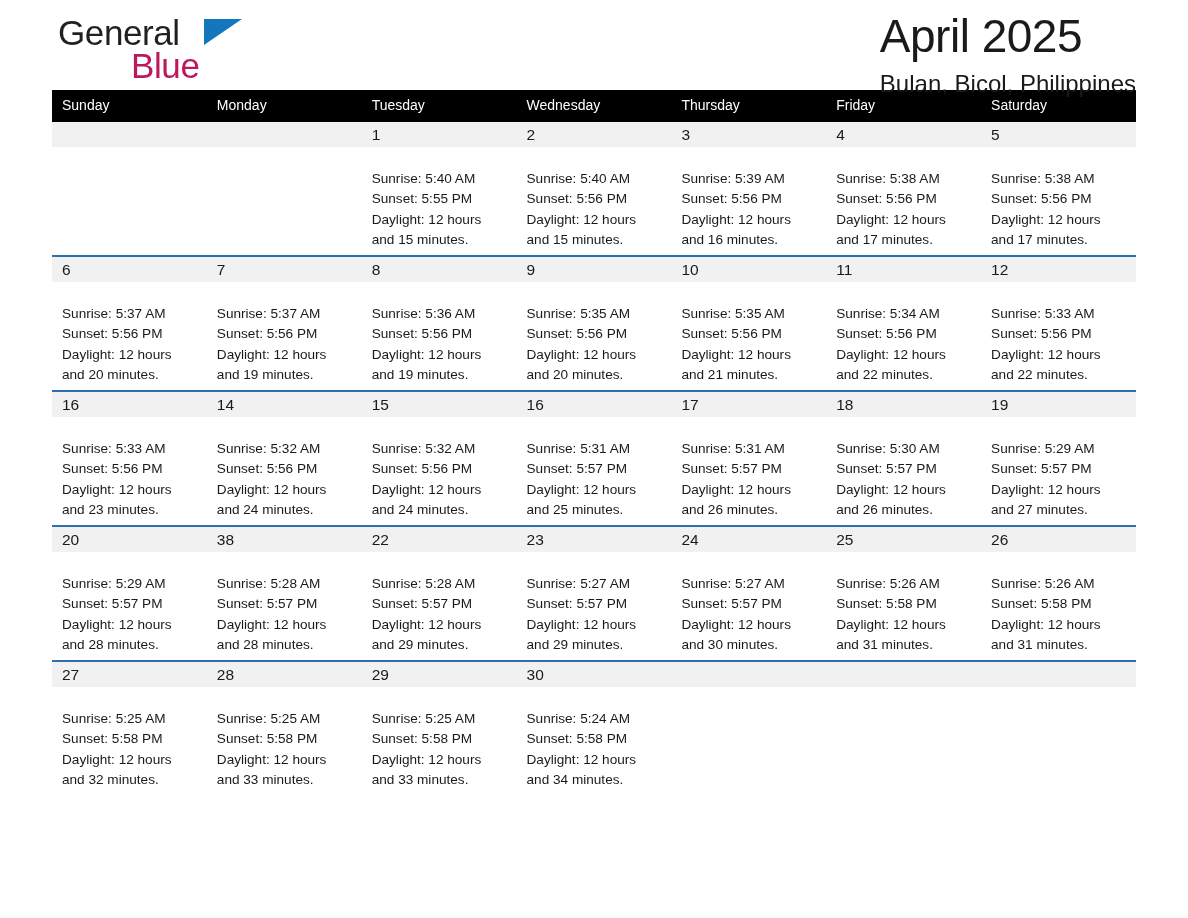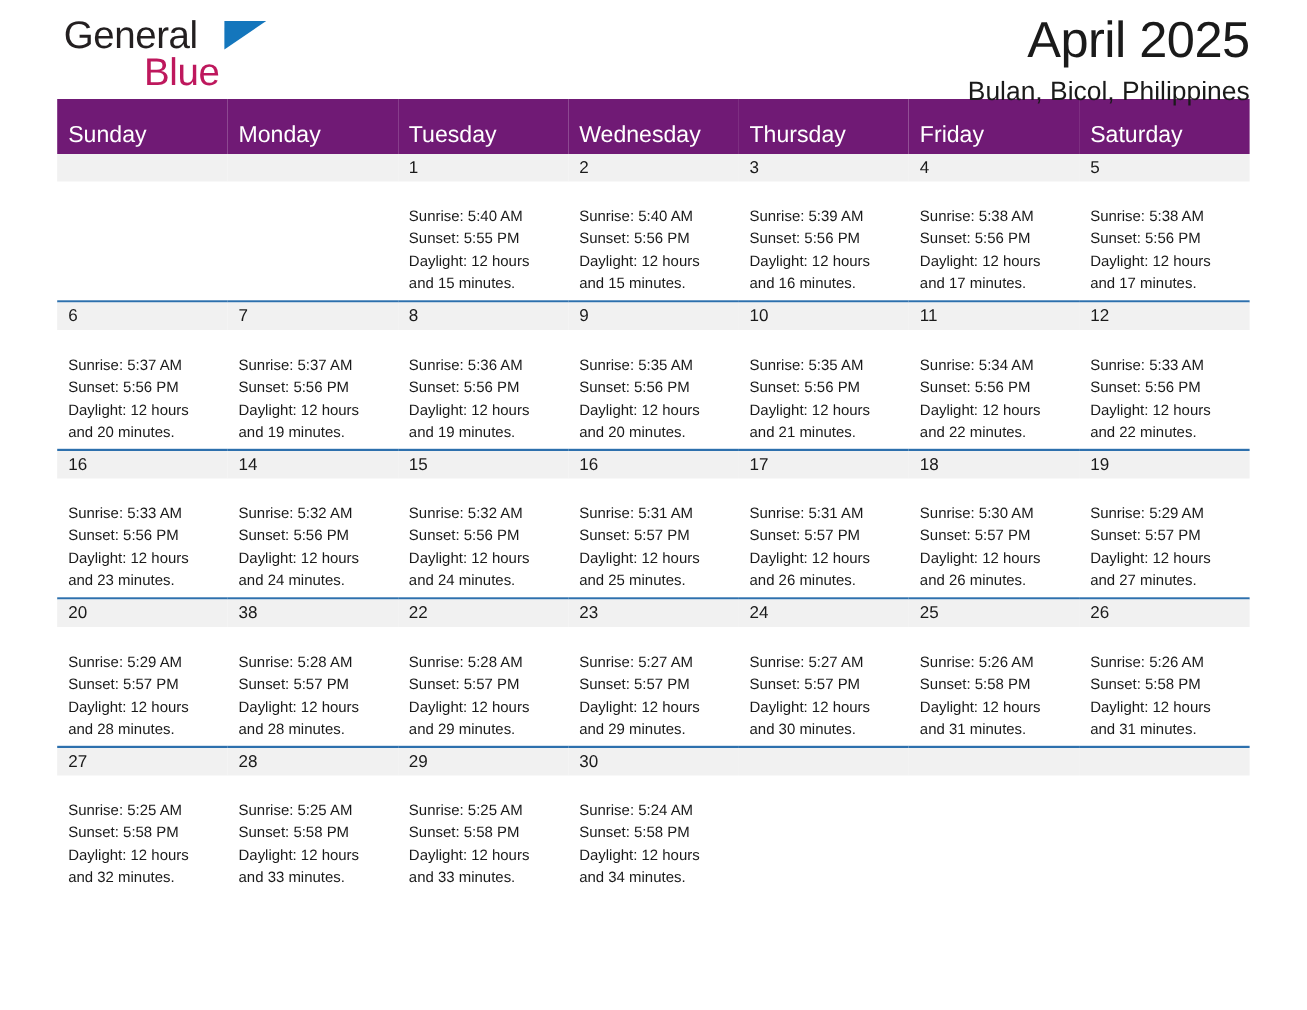--- a/index.html
+++ b/index.html
@@ -61,21 +61,20 @@
     left: 79px;
     top: 41px;
     font-size: 35px;
     line-height: 38px;
     letter-spacing: -0.4px;
     color: #be185d;
     font-weight: 400;
     text-align: center;
   }
   .titleblock {
-    text-align: right;
     padding-top: 8px;
   }
   .cal-title {
     font-size: 46px;
     line-height: 56px;
     font-weight: 400;
     color: #1a1a1a;
     letter-spacing: -0.5px;
   }
   .cal-subtitle {
@@ -88,26 +87,26 @@
 
   
   .calendar {
     width: 1084px;
     border-collapse: collapse;
     table-layout: fixed;
   }
   .calendar col { width: 154.85px; }
 
   thead th {
-    background: #701a75;
+    background: #000000;
     color: #ffffff;
-    font-size: 21px;
+    font-size: 14px;
     font-weight: 400;
     text-align: left;
-    padding: 24px 0 8px 10px;
+    padding: 6px 0 8px 10px;
     line-height: 18px;
     border: 0;
   }
 
   tbody tr.week-row > td {
     vertical-align: top;
     padding: 0;
     border-top: 2px solid #2d70ad;
     background: #ffffff;
   }

